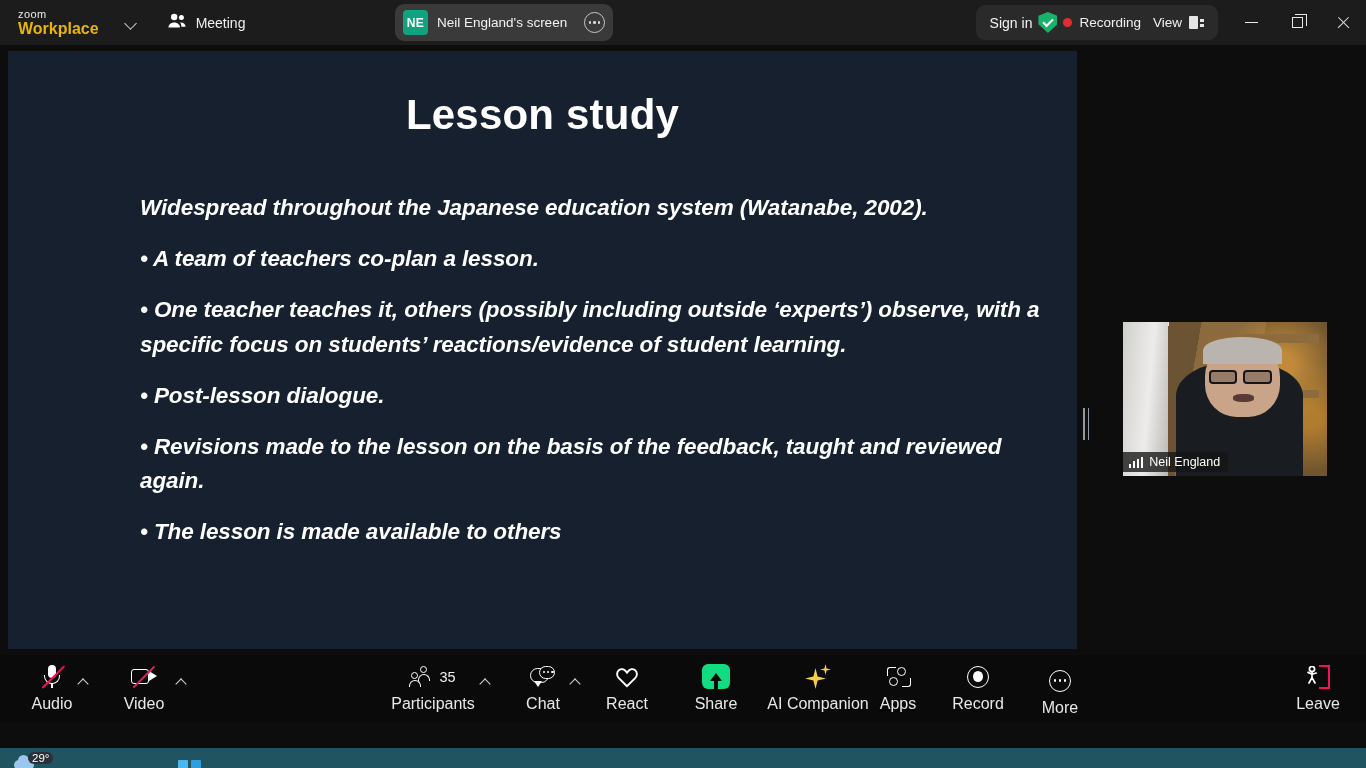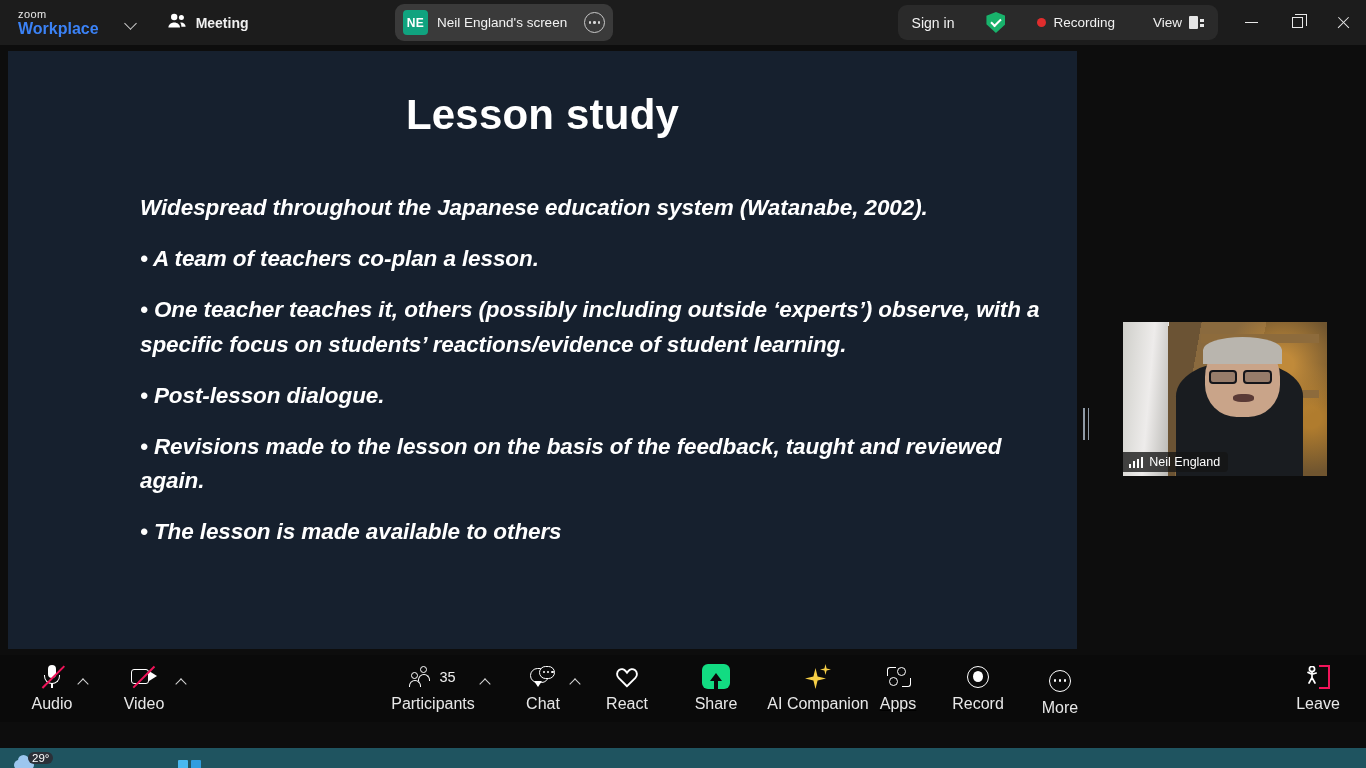--- a/index.html
+++ b/index.html
@@ -11,30 +11,30 @@
   }
   #app { position: relative; width: 1366px; height: 768px; background: #0d0d0d; border-radius: 6px; }
 
   
   .titlebar {
     position: absolute; top: 0; left: 0; width: 1366px; height: 45px;
     background: #1c1c1c; display: flex; align-items: center;
   }
   .zoom-logo { margin-left: 18px; line-height: 1; cursor: default; }
   .zoom-logo .zl-small { display:block; font-size: 11px; color: #e9e9e9; letter-spacing: .4px; font-weight: 400; }
-  .zoom-logo .zl-big   { display:block; font-size: 16px; color: #3b82f6; font-weight: 700; margin-top: 1px; }
+  .zoom-logo .zl-big   { display:block; font-size: 16px; color: #eab308; font-weight: 700; margin-top: 1px; }
   .chev-down {
     width: 14px; height: 14px; margin-left: 26px; margin-top: 4px; position: relative;
   }
   .chev-down::after {
     content: ""; position: absolute; left: 1px; top: 1px;
     width: 8px; height: 8px; border-right: 1.6px solid #cfcfcf; border-bottom: 1.6px solid #cfcfcf;
     transform: rotate(45deg);
   }
-  .tb-meeting { display: flex; align-items: center; margin-left: 28px; gap: 9px; font-weight: bold; }
+  .tb-meeting { display: flex; align-items: center; margin-left: 28px; gap: 9px; }
   .tb-meeting .label { font-size: 14px; color: #f0f0f0; }
 
   .share-pill {
     position: absolute; left: 395px; top: 4px;
     height: 37px; display: flex; align-items: center; gap: 9px;
     background: #3a3a3a; border-radius: 9px; padding: 0 8px 0 8px;
   }
   .share-pill .avatar {
     width: 25px; height: 25px; border-radius: 4px; background: #10a37f;
     color: #fff; font-size: 12px; font-weight: 700; display: flex; align-items: center; justify-content: center;
@@ -42,21 +42,21 @@
   }
   .share-pill .sp-text { font-size: 13.5px; color: #f2f2f2; white-space: nowrap; }
   .more-circle {
     width: 21px; height: 21px; border-radius: 50%; border: 1.4px solid #c9c9c9;
     display: flex; align-items: center; justify-content: center; gap: 2px; margin-left: 8px;
   }
   .more-circle i { width: 2.4px; height: 2.4px; border-radius: 50%; background: #d8d8d8; display: block; }
 
   .right-group {
     position: absolute; right: 148px; top: 5px; height: 35px;
-    display: flex; align-items: center; gap: 32px;
+    display: flex; align-items: center; gap: 6px;
     background: #2a2a2a; border-radius: 9px; padding: 0 14px;
   }
   .right-group .sign-in { font-size: 14px; color: #f2f2f2; }
   .shield {
     width: 19px; height: 21px; background: #18b26b; position: relative;
     clip-path: polygon(50% 0%, 100% 18%, 100% 58%, 50% 100%, 0% 58%, 0% 18%);
     display: flex; align-items: center; justify-content: center;
   }
   .shield::after {
     content:""; width: 8px; height: 4px; border-left: 2px solid #fff; border-bottom: 2px solid #fff;

